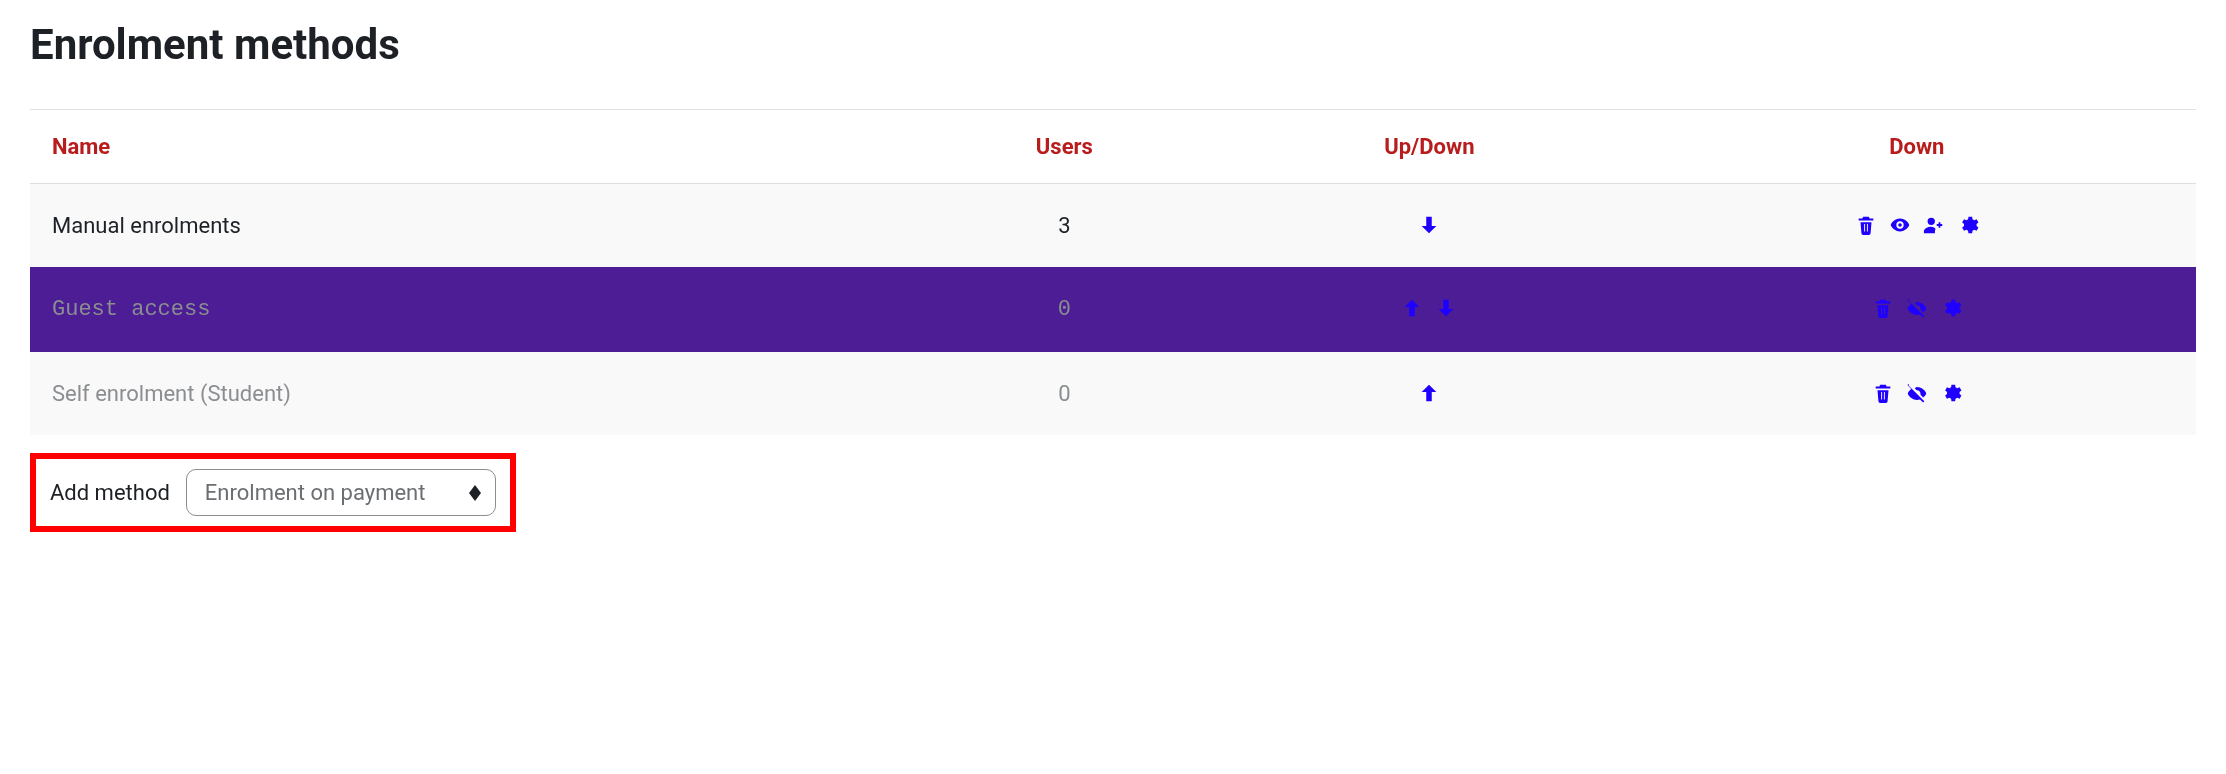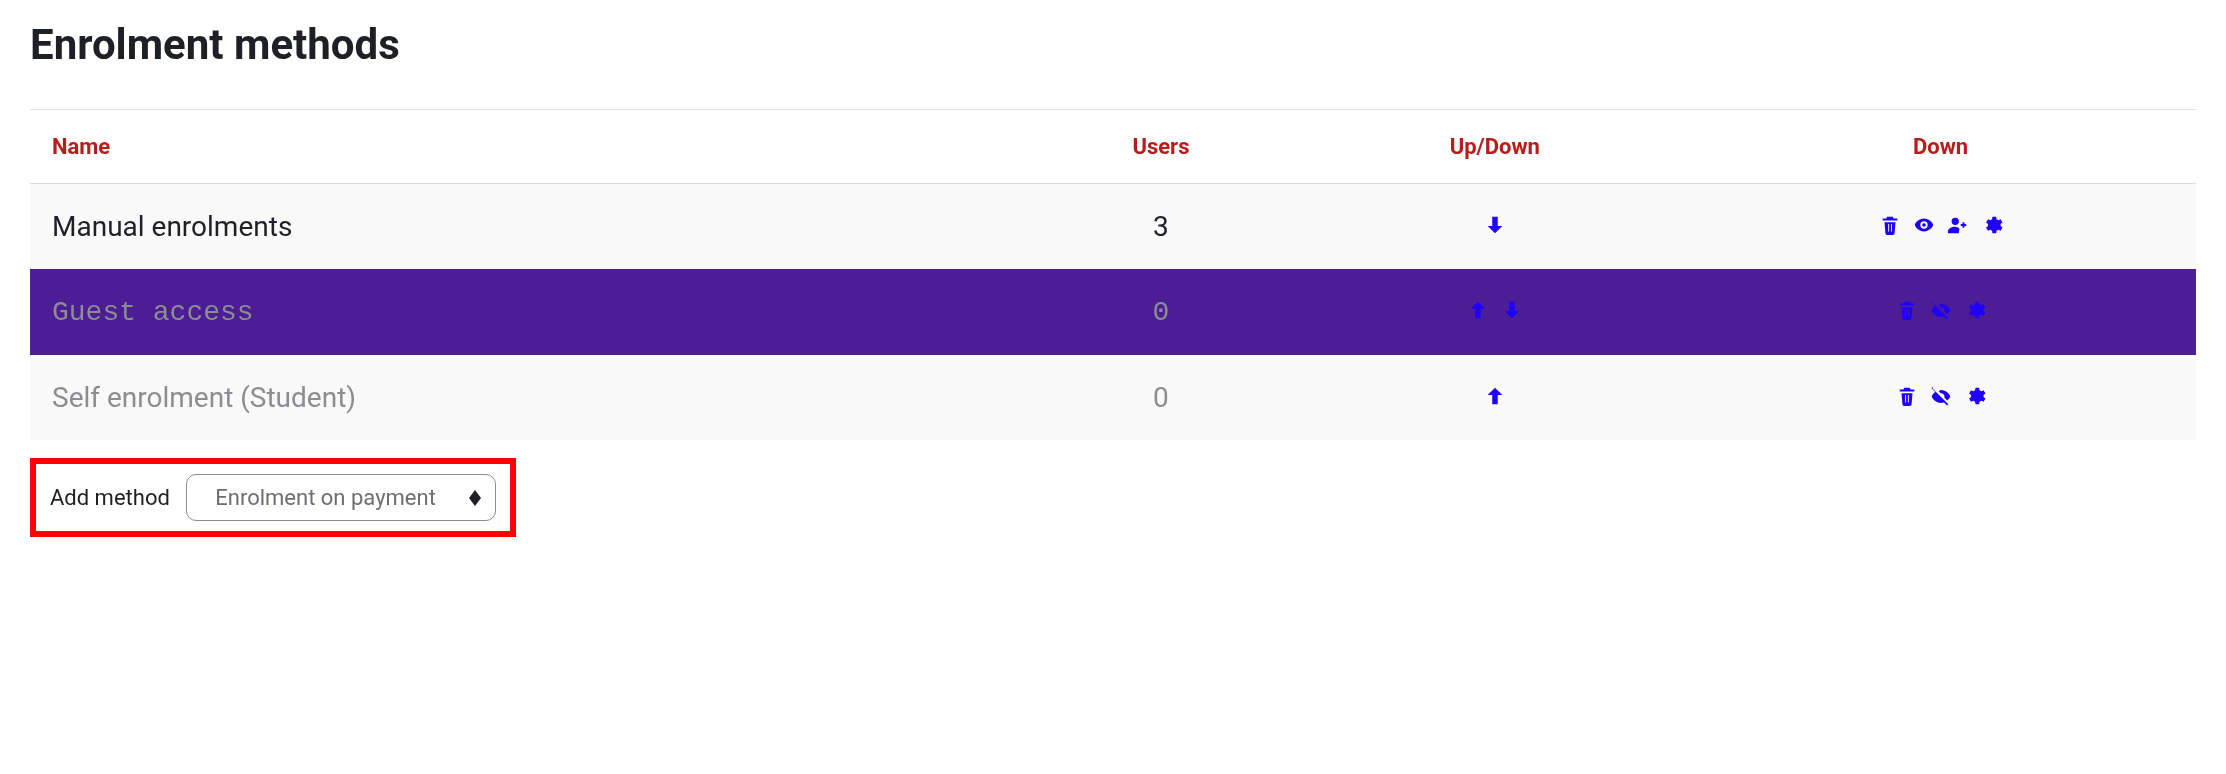--- a/index.html
+++ b/index.html
@@ -24,21 +24,21 @@
       font-size: 22px;
       font-weight: 700;
       text-align: left;
       padding: 24px 22px;
       color: #b91c1c;
       background: #fff;
       border-bottom: 1px solid #dedede;
     }
     table.enrol-table thead th.center { text-align: center; }
     table.enrol-table tbody td {
-      font-size: 28px;
+      font-size: 22px;
       padding: 26px 22px;
       vertical-align: middle;
     }
     table.enrol-table tbody td.center { text-align: center; }
     table.enrol-table tbody tr:nth-child(1) { background: #f9f9f9; }
     table.enrol-table tbody tr:nth-child(2) { background: #4c1d95; font-family: Liberation Mono, monospace; }
     table.enrol-table tbody tr:nth-child(3) { background: #f9f9f9; }
     .dimmed { color: #8b8e91; }
     .icon-btn {
       display: inline-flex;
@@ -51,21 +51,20 @@
       margin: 0 2px;
     }
     .icon-btn svg { width: 22px; height: 22px; fill: currentColor; }
     .add-method {
       display: inline-flex;
       align-items: center;
       gap: 16px;
       margin-top: 18px;
       padding: 10px 14px;
       border: 6px solid #ff0000;
-      text-align: right;
     }
     .add-method-label {
       font-size: 22px;
       color: #1d2125;
     }
     .select-wrap {
       position: relative;
       border: 1px solid #8a8d90;
       border-radius: 10px;
       padding: 10px 59px 10px 18px;

